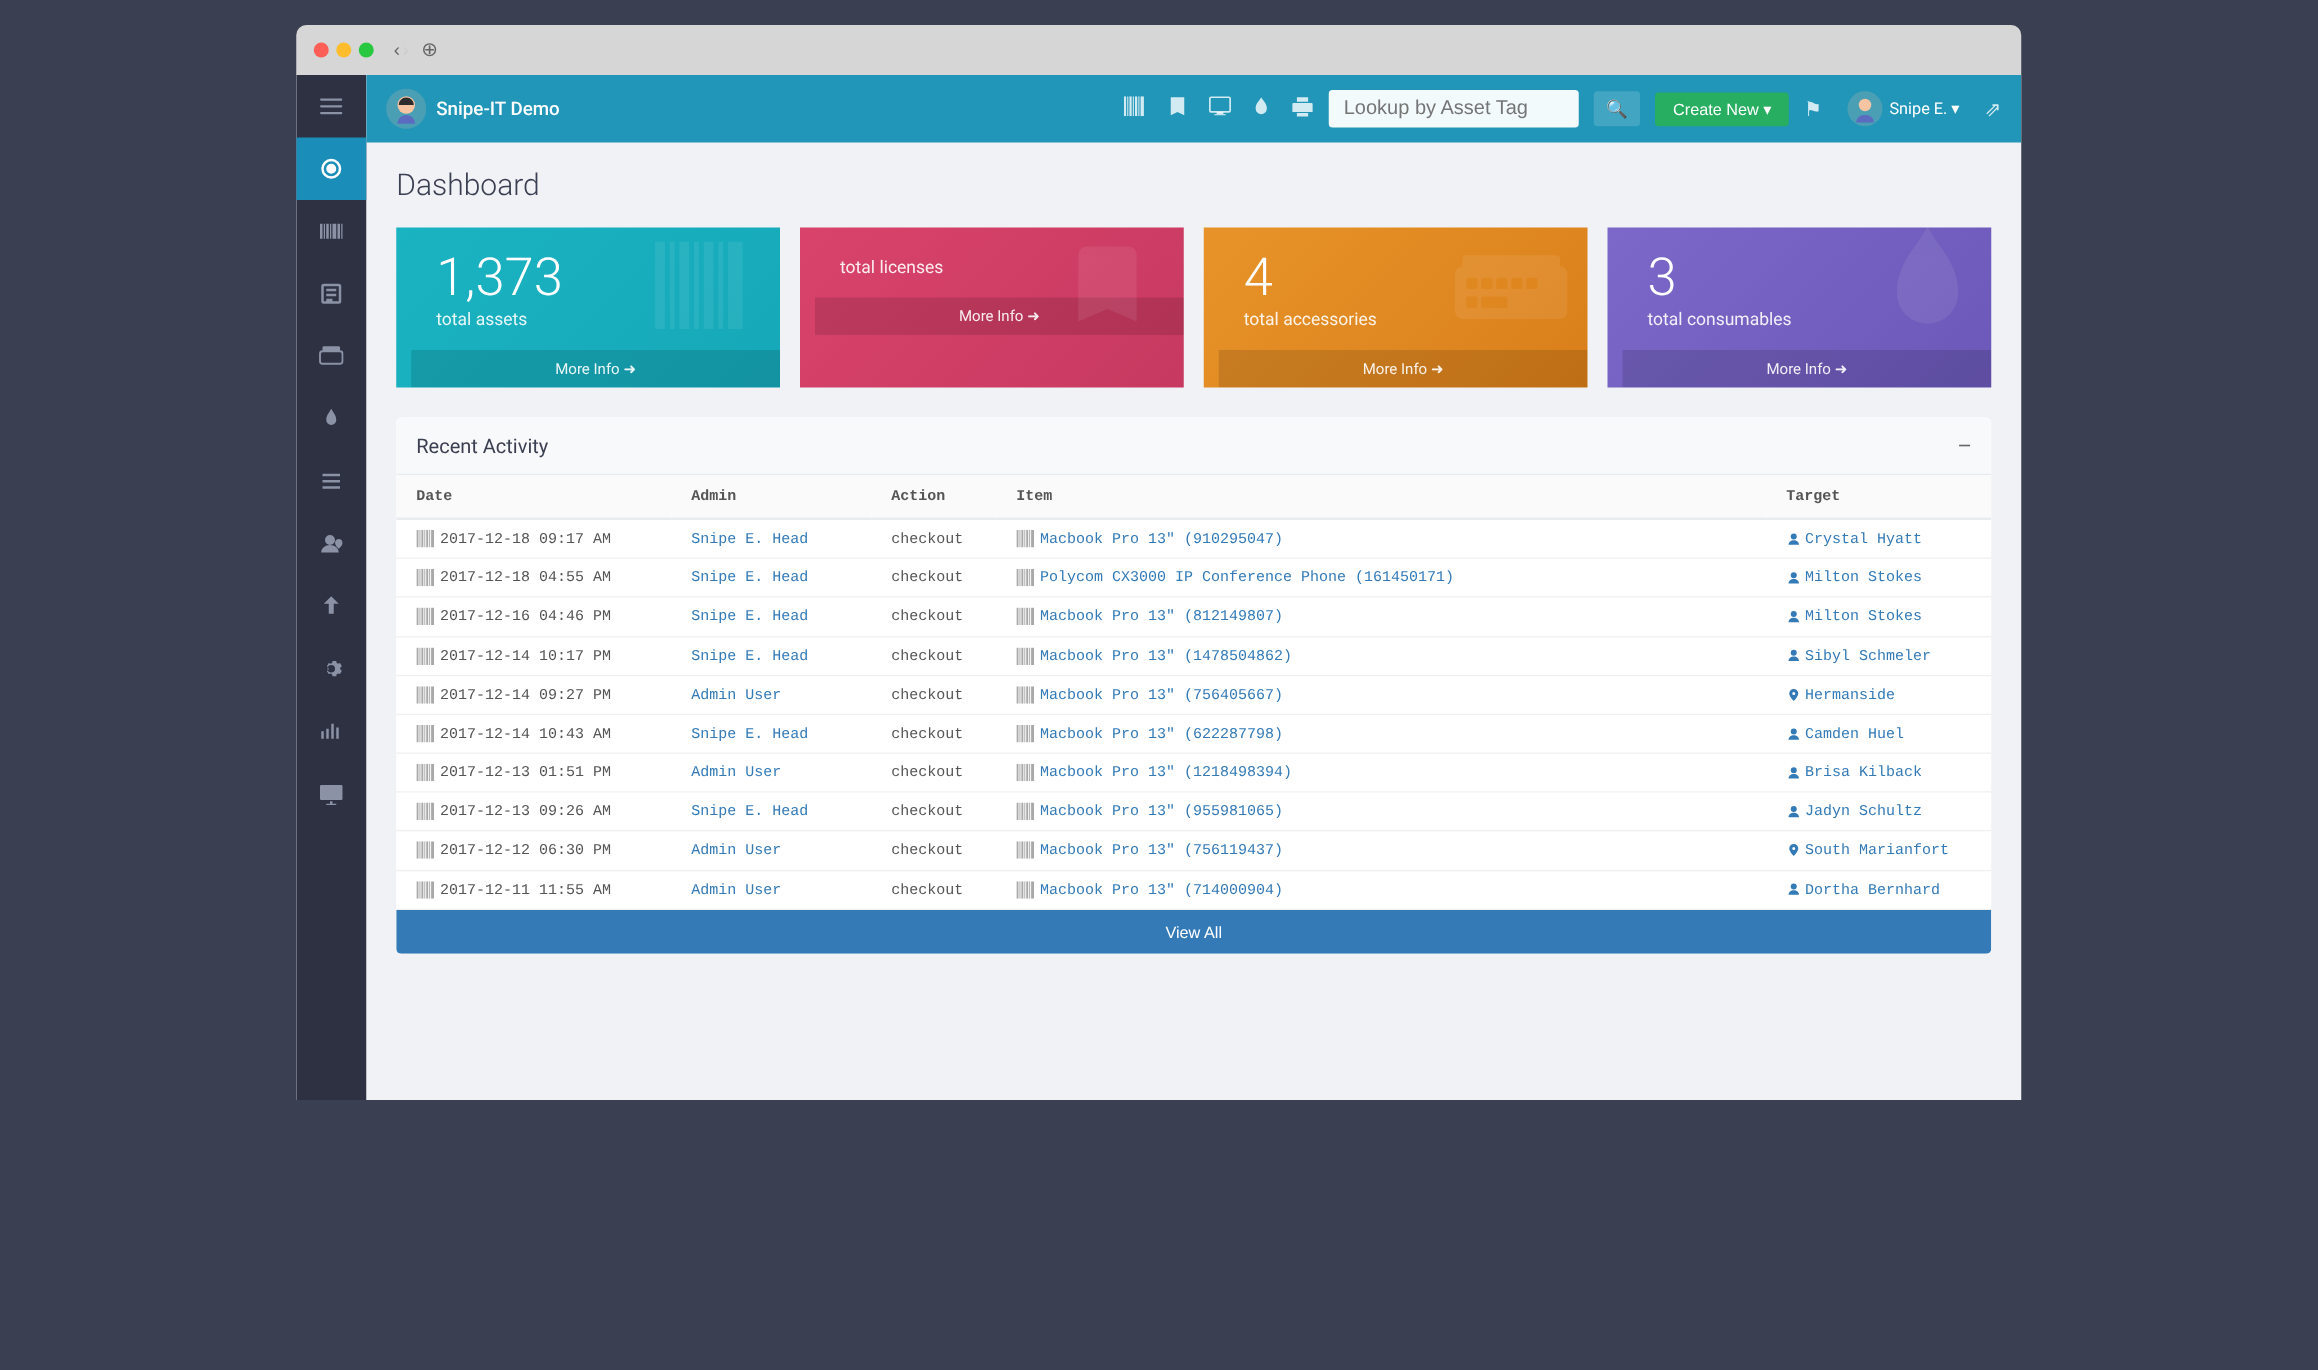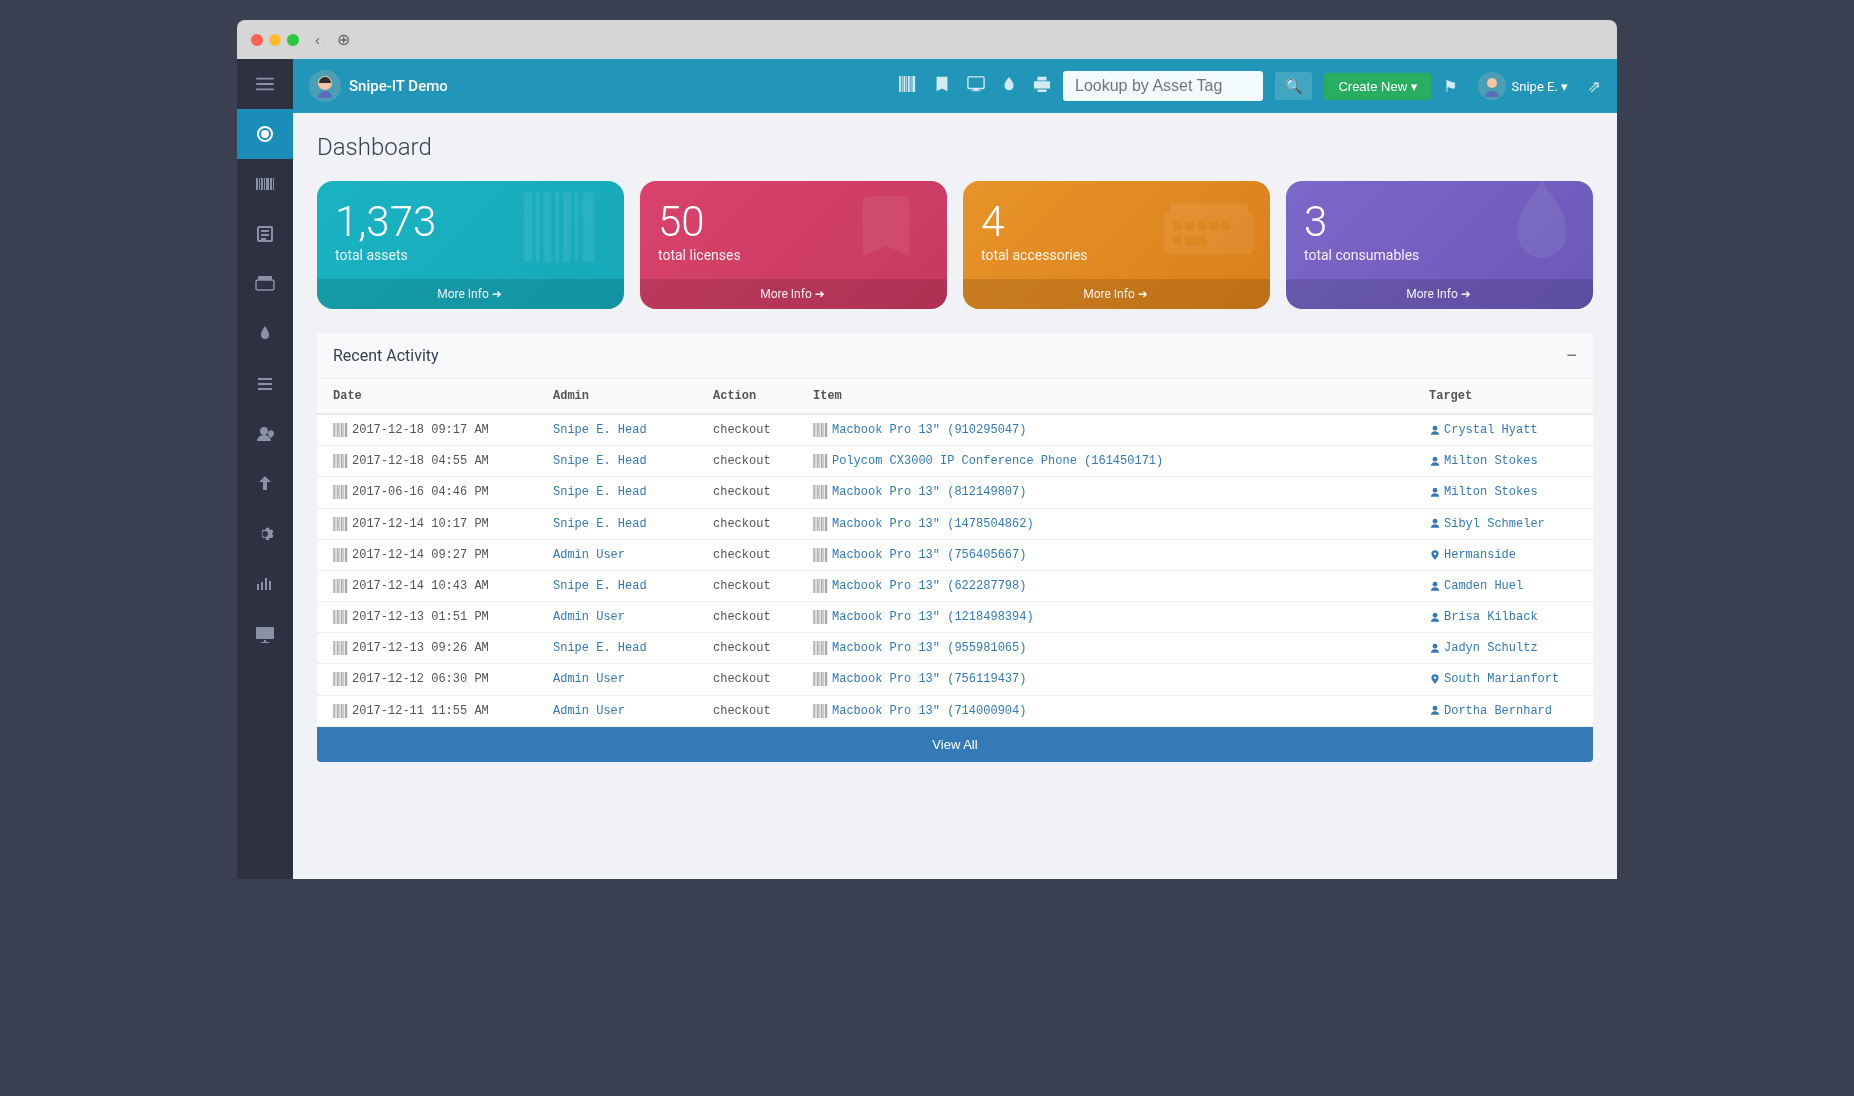--- a/index.html
+++ b/index.html
@@ -158,22 +158,22 @@
     }
 
     
     .stat-cards {
       display: grid;
       grid-template-columns: repeat(4, 1fr);
       gap: 16px;
       margin-bottom: 24px;
     }
     .stat-card {
-      border-radius: 16px;
-      padding: 20px 20px 0 18px;
+      border-radius: 0;
+      padding: 20px 20px 0 32px;
       overflow: hidden;
       position: relative;
       min-height: 120px;
     }
     .stat-card-teal { background: linear-gradient(135deg, #1ab3c2, #16a8b8); }
     .stat-card-red { background: linear-gradient(135deg, #d9436b, #c73960); }
     .stat-card-orange { background: linear-gradient(135deg, #e8932a, #d97f1a); }
     .stat-card-purple { background: linear-gradient(135deg, #7b68c8, #6b58b8); }
 
     .stat-number {
@@ -477,21 +477,20 @@
                     <rect x="8" y="0" width="1" height="18"></rect>
                 <rect x="10" y="0" width="2" height="18"></rect>
                     <rect x="13" y="0" width="1" height="18"></rect>
                 <rect x="15" y="0" width="3" height="18"></rect>
               </svg>
             </div>
             <a class="stat-more-info">More Info ➜</a>
           </div>
 
           <div class="stat-card stat-card-red">
-            <div class="stat-number">50</div>
             <div class="stat-label">total licenses</div>
             <div class="stat-icon">
               <svg width="90" height="80" viewBox="0 0 24 24" fill="white" opacity="0.3">
                 <path d="M17 3H7c-1.1 0-2 .9-2 2v16l7-3 7 3V5c0-1.1-.9-2-2-2z"></path>
               </svg>
             </div>
             <a class="stat-more-info">More Info ➜</a>
           </div>
 
           <div class="stat-card stat-card-orange">
@@ -607,21 +606,21 @@
   </tr>
                   <tr>
     <td><svg class="barcode-svg" viewBox="0 0 20 18" fill="#555">
     <rect x="0" y="0" width="2" height="18"></rect>
                         <rect x="3" y="0" width="1" height="18"></rect>
     <rect x="5" y="0" width="2" height="18"></rect>
                         <rect x="8" y="0" width="1" height="18"></rect>
     <rect x="10" y="0" width="2" height="18"></rect>
                         <rect x="13" y="0" width="1" height="18"></rect>
     <rect x="15" y="0" width="3" height="18"></rect>
-  </svg><span>2017-06-16 04:46 PM</span></td>
+  </svg><span>2017-12-16 04:46 PM</span></td>
     <td><a class="link-blue">Snipe E. Head</a></td>
     <td>checkout</td>
     <td><svg class="barcode-svg" viewBox="0 0 20 18" fill="#555">
     <rect x="0" y="0" width="2" height="18"></rect>
                         <rect x="3" y="0" width="1" height="18"></rect>
     <rect x="5" y="0" width="2" height="18"></rect>
                         <rect x="8" y="0" width="1" height="18"></rect>
     <rect x="10" y="0" width="2" height="18"></rect>
                         <rect x="13" y="0" width="1" height="18"></rect>
     <rect x="15" y="0" width="3" height="18"></rect>

